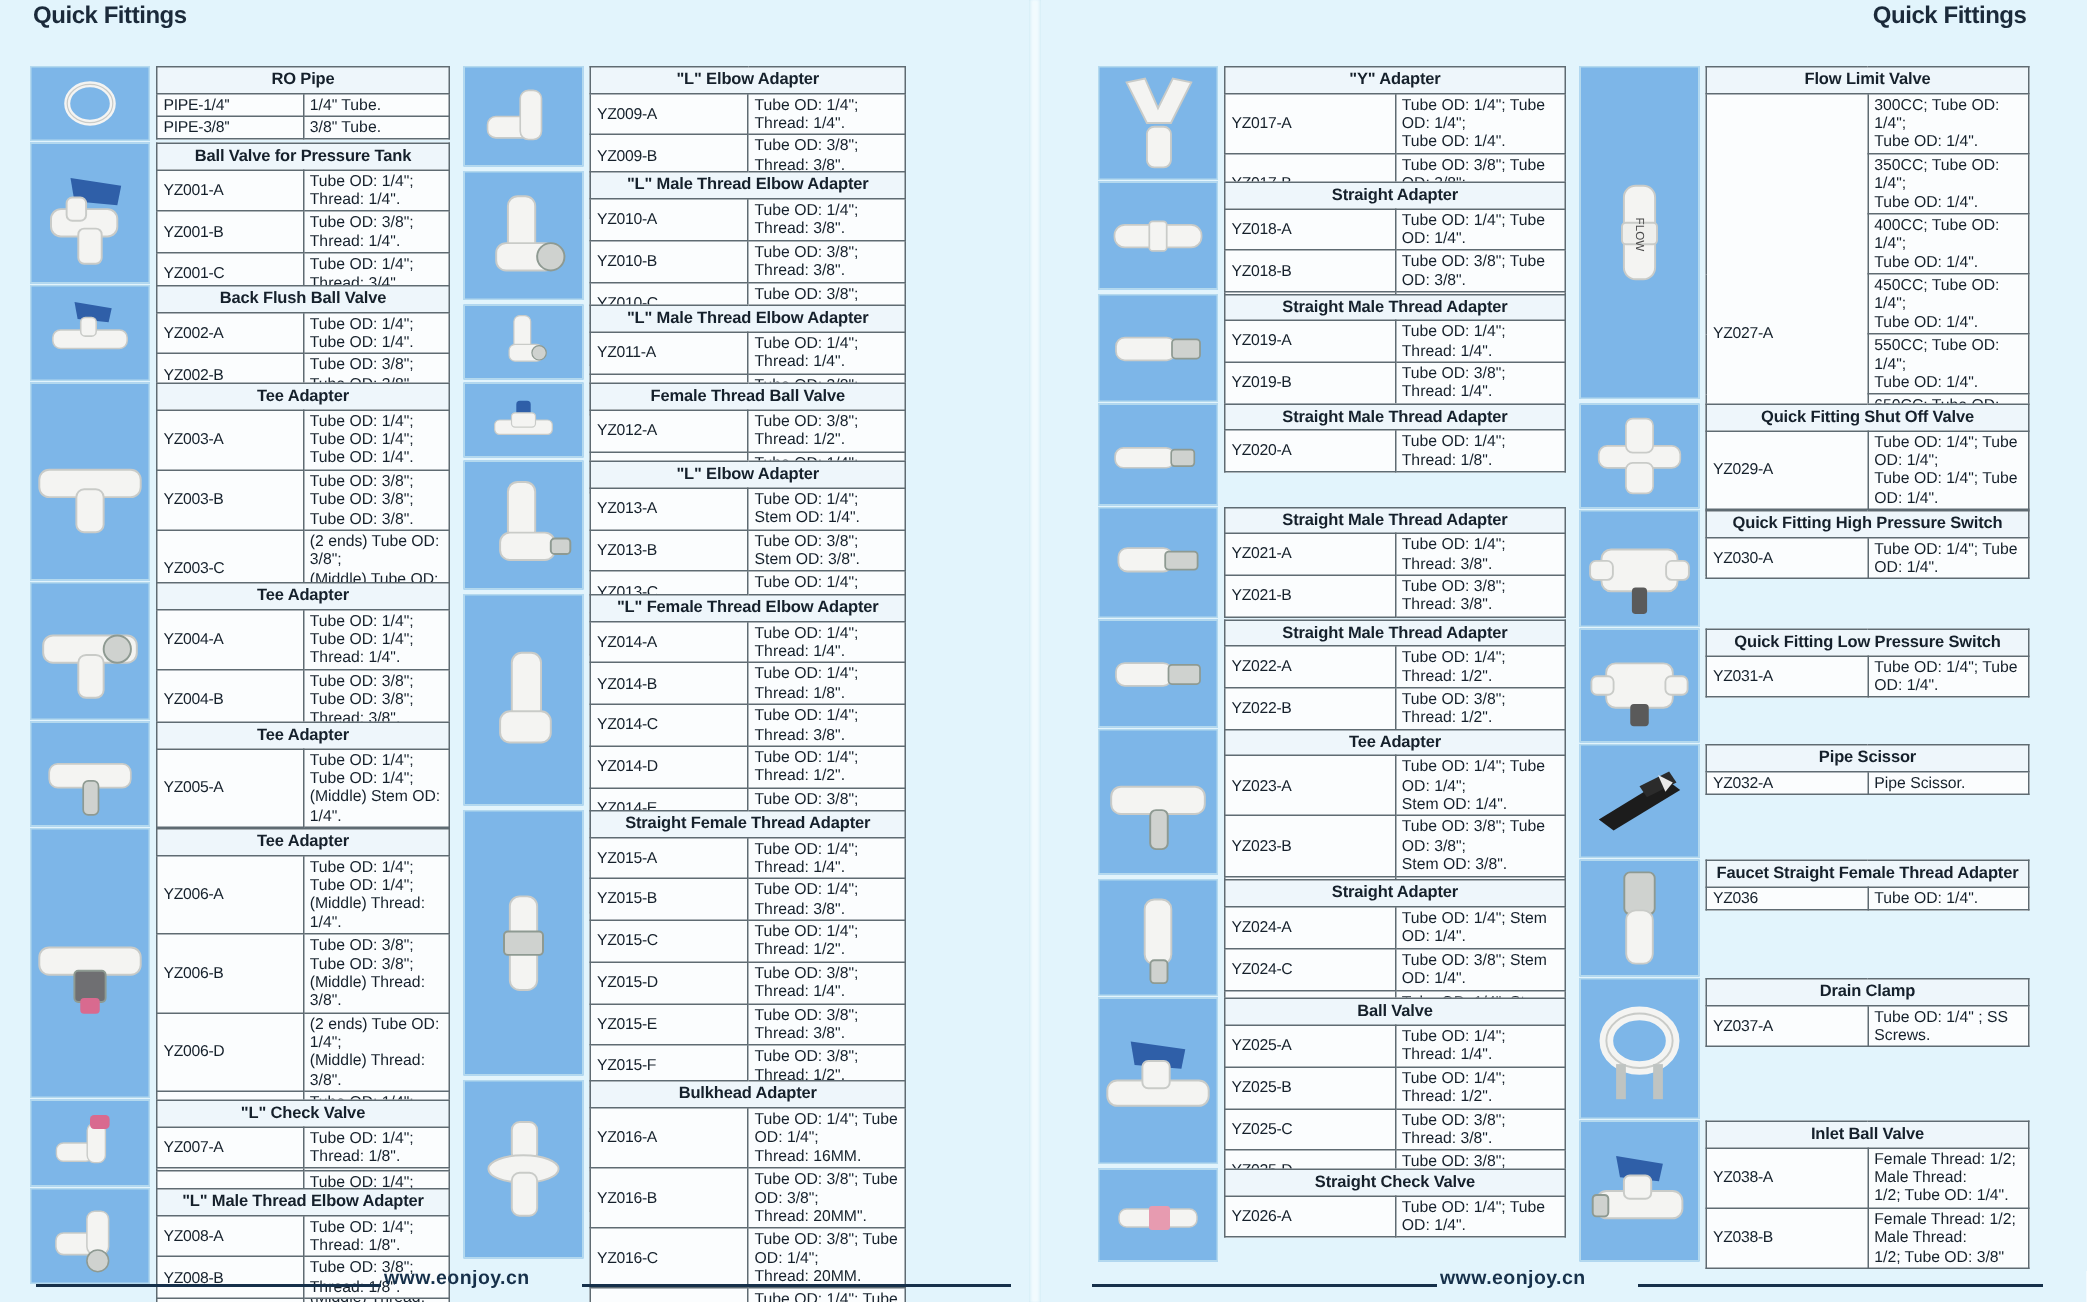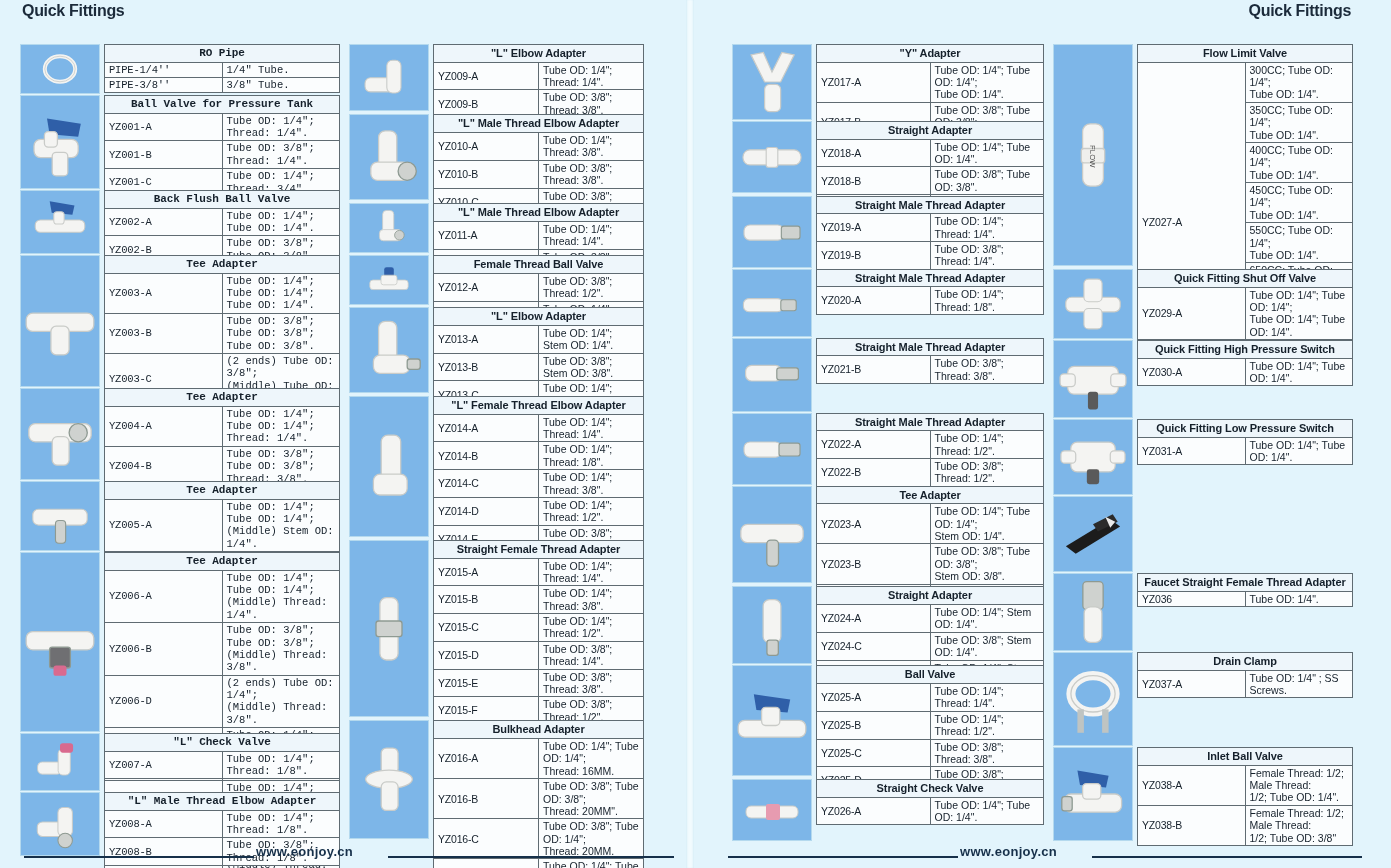--- a/index.html
+++ b/index.html
@@ -38,21 +38,21 @@
   .cols {
     position: absolute;
     top: 44px; bottom: 26px; left: 0; right: 0;
     display: flex;
     gap: 9px;
   }
   .page.left  .cols { padding-left: 20px; padding-right: 8px; }
   .page.right .cols { padding-left: 38px; padding-right: 28px; }
 
   .col { display: flex; flex-direction: column; }
-  .col.c1 { width: 320px; font-family: Liberation Mono, monospace; }
+  .col.c1 { width: 280px; }
   .col.c2 { width: 295px; }
   .col.c3 { width: 312px; }
   .col.c4 { width: 300px; }
 
   .group {
     display: flex;
     align-items: stretch;
     margin-bottom: 3px;
   }
   .thumb {
@@ -964,20 +964,24 @@
             </div>
             <div class="tablewrap" style="margin-left: 4px;">
               <table class="spec">
                 <thead>
                   <tr>
                     <th colspan="2">Straight Male Thread Adapter</th>
                   </tr>
                 </thead>
                 <tbody>
                   <tr>
+                    <td class="code">YZ021-A</td>
+                    <td class="desc">Tube OD: 1/4"; Thread: 3/8".</td>
+                  </tr>
+                  <tr>
                     <td class="code">YZ021-B</td>
                     <td class="desc">Tube OD: 3/8"; Thread: 3/8".</td>
                   </tr>
                 </tbody>
               </table>
               <div class="gap"></div>
             </div>
           </div>
           <div class="group" style="min-height: 70px;">
             <div class="thumb" style="width: 78px; min-height: 70px;">
@@ -1293,20 +1297,36 @@
           </div>
           <div class="group" style="min-height: 74px;">
             <div class="thumb" style="width: 78px; min-height: 74px;">
               <div class="thumb-inner">
                 <svg class="prod" width="100%" height="100%" viewBox="0 0 60 60" preserveAspectRatio="xMidYMid meet">
                   <path d="M8 40 L44 18 L52 24 L16 46 Z" fill="#1c1c1c"></path>
                   <path d="M30 22 L46 14 L50 20 L34 28 Z" fill="#2b2b2b"></path>
                   <path d="M40 16 l8 4 -4 5z" fill="#eaeaea"></path>
                 </svg>
               </div>
+            </div>
+            <div class="tablewrap" style="margin-left: 4px;">
+              <table class="spec">
+                <thead>
+                  <tr>
+                    <th colspan="2">Pipe Scissor</th>
+                  </tr>
+                </thead>
+                <tbody>
+                  <tr>
+                    <td class="code">YZ032-A</td>
+                    <td class="desc">Pipe  Scissor.</td>
+                  </tr>
+                </tbody>
+              </table>
+              <div class="gap"></div>
             </div>
           </div>
           <div class="group" style="min-height: 76px;">
             <div class="thumb" style="width: 78px; min-height: 76px;">
               <div class="thumb-inner">
                 <svg class="prod" width="100%" height="100%" viewBox="0 0 60 60" preserveAspectRatio="xMidYMid meet">
                   <rect x="22" y="6" width="16" height="22" rx="3" fill="#cfd2cf" stroke="#8e9a92"></rect>
                   <rect x="23" y="26" width="14" height="28" rx="5" fill="#f4f4f2" stroke="#c9cbc8"></rect>
                 </svg>
               </div>

